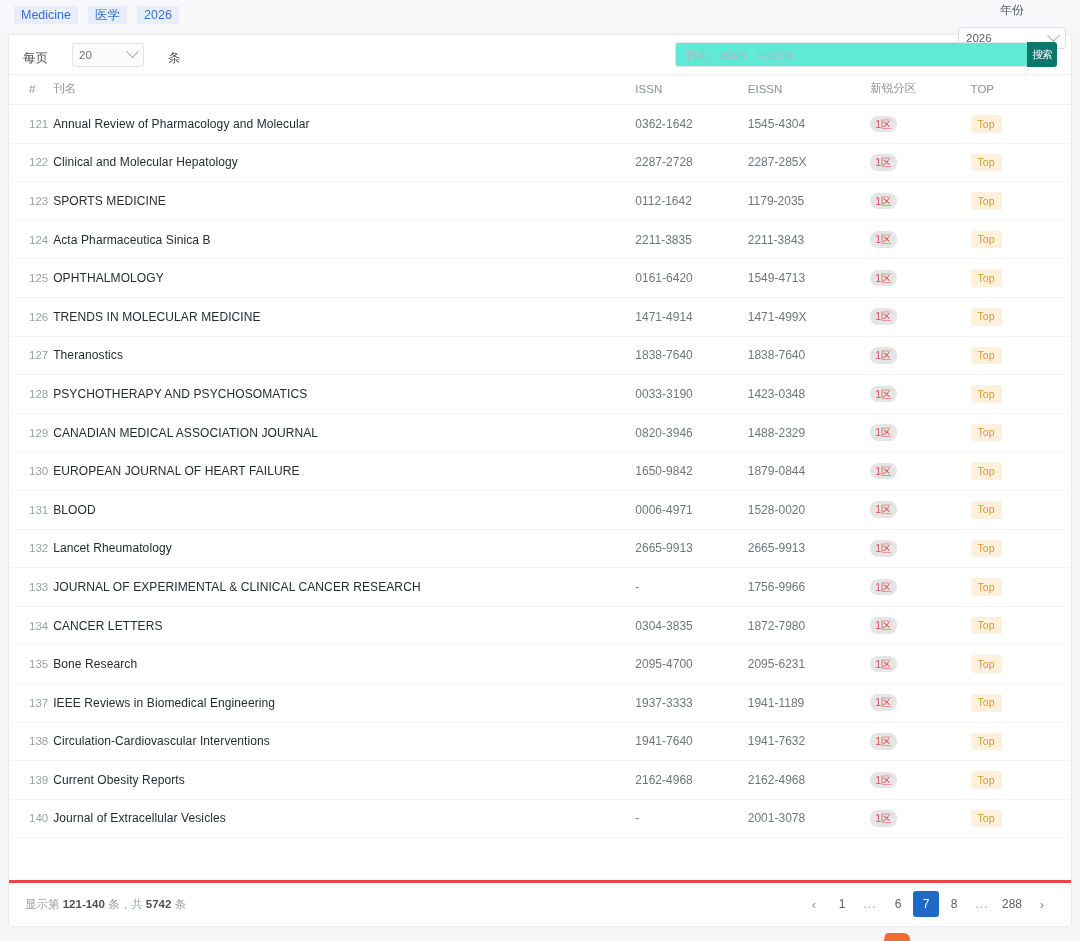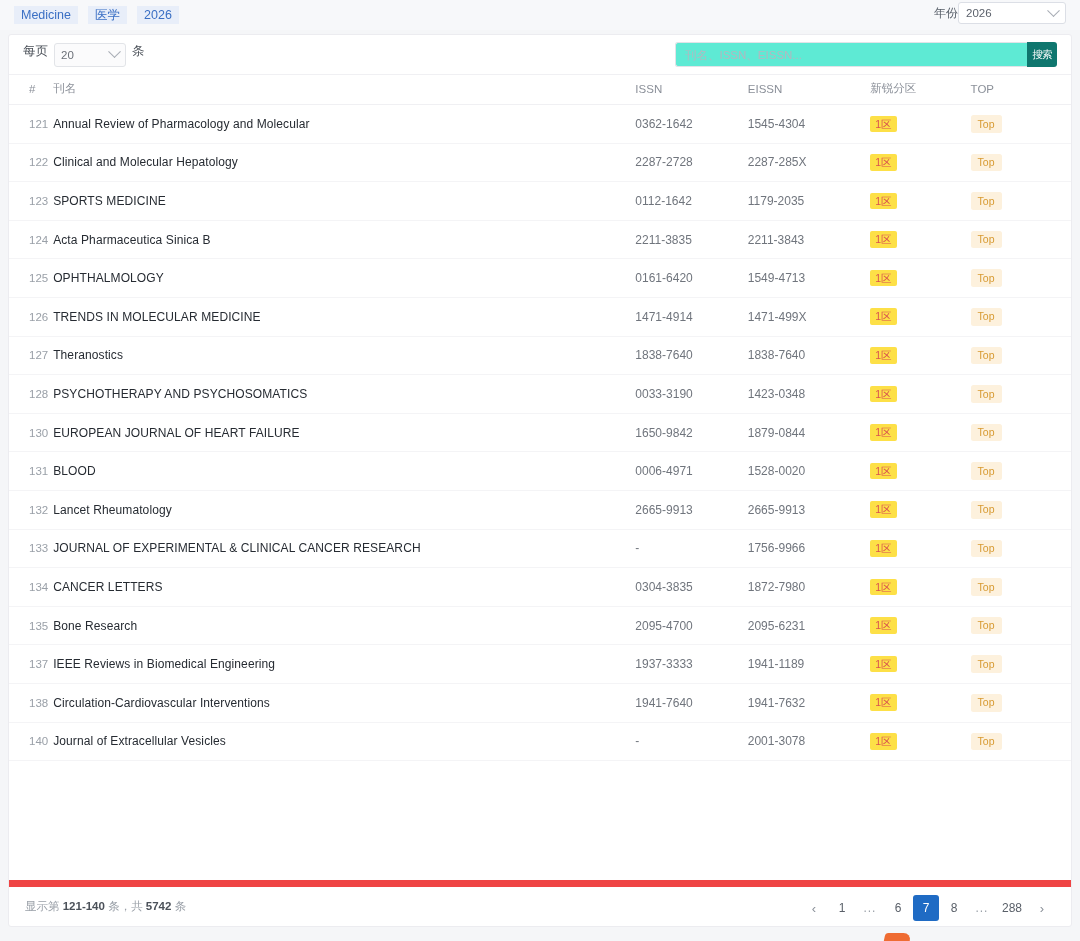--- a/index.html
+++ b/index.html
@@ -28,21 +28,22 @@
     padding: 3px 7px;
     border-radius: 0;
     line-height: 1;
     white-space: nowrap;
   }
   .year-box {
     position: absolute;
     right: 14px; top: 2px;
     display: flex;
     align-items: center;
-    gap: 0;
+    gap: 8px;
+    flex-direction: column;
   }
   .year-label { font-size: 12px; color: #555c66; }
   .select-like {
     width: 108px;
     height: 22px;
     border: 1px solid #dcdfe6;
     border-radius: 3px;
     background: #fff;
     display: flex;
     align-items: center;
@@ -70,21 +71,21 @@
   }
 
   .toolbar {
     height: 40px;
     display: flex;
     align-items: center;
     padding: 0 14px;
     border-bottom: 1px solid #f0f0f3;
     position: relative;
   }
-  .perpage { display: flex; align-items: flex-start; gap: 6px; }
+  .perpage { display: flex; align-items: flex-end; gap: 24px; }
   .perpage-label { font-size: 12.5px; color: #4b5159; }
   .perpage-select {
     width: 72px; height: 24px;
     border: 1px solid #e2e4e8;
     background: #fbfbfc;
     border-radius: 3px;
     display: flex; align-items: center; justify-content: space-between;
     padding: 0 6px;
     font-size: 11.5px; color: #6b7078;
   }
@@ -148,23 +149,23 @@
     border-bottom: 1px solid #f4f4f6;
     vertical-align: middle;
   }
   td.idx    { color: #9aa0a8; font-size: 11.5px; padding-left: 20px; }
   td.issn,
   td.eissn  { color: #70757d; font-size: 12px; }
   td.jname  { color: #262b32; letter-spacing: 0.1px; }
 
   .badge-zone {
     display: inline-block;
-    background: #fde047;
+    background: #e5e5e5;
     color: #d9534f;
-    border-radius: 2px;
+    border-radius: 8px;
     font-size: 10.5px;
     padding: 2px 5px;
     line-height: 1.2;
     white-space: nowrap;
   }
   .badge-top {
     display: inline-block;
     background: #fdf1dd;
     color: #d79a32;
     border-radius: 2.5px;
@@ -173,21 +174,21 @@
     line-height: 1.2;
   }
 
   
   .footer {
     height: 46px;
     display: flex;
     align-items: center;
     padding: 0 16px;
     position: relative;
-    border-top: 7px solid #ef4444;
+    border-top: 3px solid #ef4444;
   }
   .showing { font-size: 11.5px; color: #9aa0a8; }
   .showing b { color: #4b5159; font-weight: 600; }
   .pager {
     position: absolute; right: 16px; top: 8px;
     display: flex; align-items: center; gap: 2px;
   }
   .pg {
     min-width: 26px; height: 26px;
     display: flex; align-items: center; justify-content: center;
@@ -321,20 +322,28 @@
           </tr>
           <tr>
             <td class="idx">128</td>
             <td class="jname">PSYCHOTHERAPY AND PSYCHOSOMATICS</td>
             <td class="issn">0033-3190</td>
             <td class="eissn">1423-0348</td>
             <td><span class="badge-zone">1区</span></td>
             <td><span class="badge-top">Top</span></td>
           </tr>
           <tr>
+            <td class="idx">129</td>
+            <td class="jname">CANADIAN MEDICAL ASSOCIATION JOURNAL</td>
+            <td class="issn">0820-3946</td>
+            <td class="eissn">1488-2329</td>
+            <td><span class="badge-zone">1区</span></td>
+            <td><span class="badge-top">Top</span></td>
+          </tr>
+          <tr>
             <td class="idx">130</td>
             <td class="jname">EUROPEAN JOURNAL OF HEART FAILURE</td>
             <td class="issn">1650-9842</td>
             <td class="eissn">1879-0844</td>
             <td><span class="badge-zone">1区</span></td>
             <td><span class="badge-top">Top</span></td>
           </tr>
           <tr>
             <td class="idx">131</td>
             <td class="jname">BLOOD</td>
@@ -381,20 +390,28 @@
             <td class="issn">1937-3333</td>
             <td class="eissn">1941-1189</td>
             <td><span class="badge-zone">1区</span></td>
             <td><span class="badge-top">Top</span></td>
           </tr>
           <tr>
             <td class="idx">138</td>
             <td class="jname">Circulation-Cardiovascular Interventions</td>
             <td class="issn">1941-7640</td>
             <td class="eissn">1941-7632</td>
+            <td><span class="badge-zone">1区</span></td>
+            <td><span class="badge-top">Top</span></td>
+          </tr>
+          <tr>
+            <td class="idx">139</td>
+            <td class="jname">Current Obesity Reports</td>
+            <td class="issn">2162-4968</td>
+            <td class="eissn">2162-4968</td>
             <td><span class="badge-zone">1区</span></td>
             <td><span class="badge-top">Top</span></td>
           </tr>
           <tr>
             <td class="idx">140</td>
             <td class="jname">Journal of Extracellular Vesicles</td>
             <td class="issn">-</td>
             <td class="eissn">2001-3078</td>
             <td><span class="badge-zone">1区</span></td>
             <td><span class="badge-top">Top</span></td>

